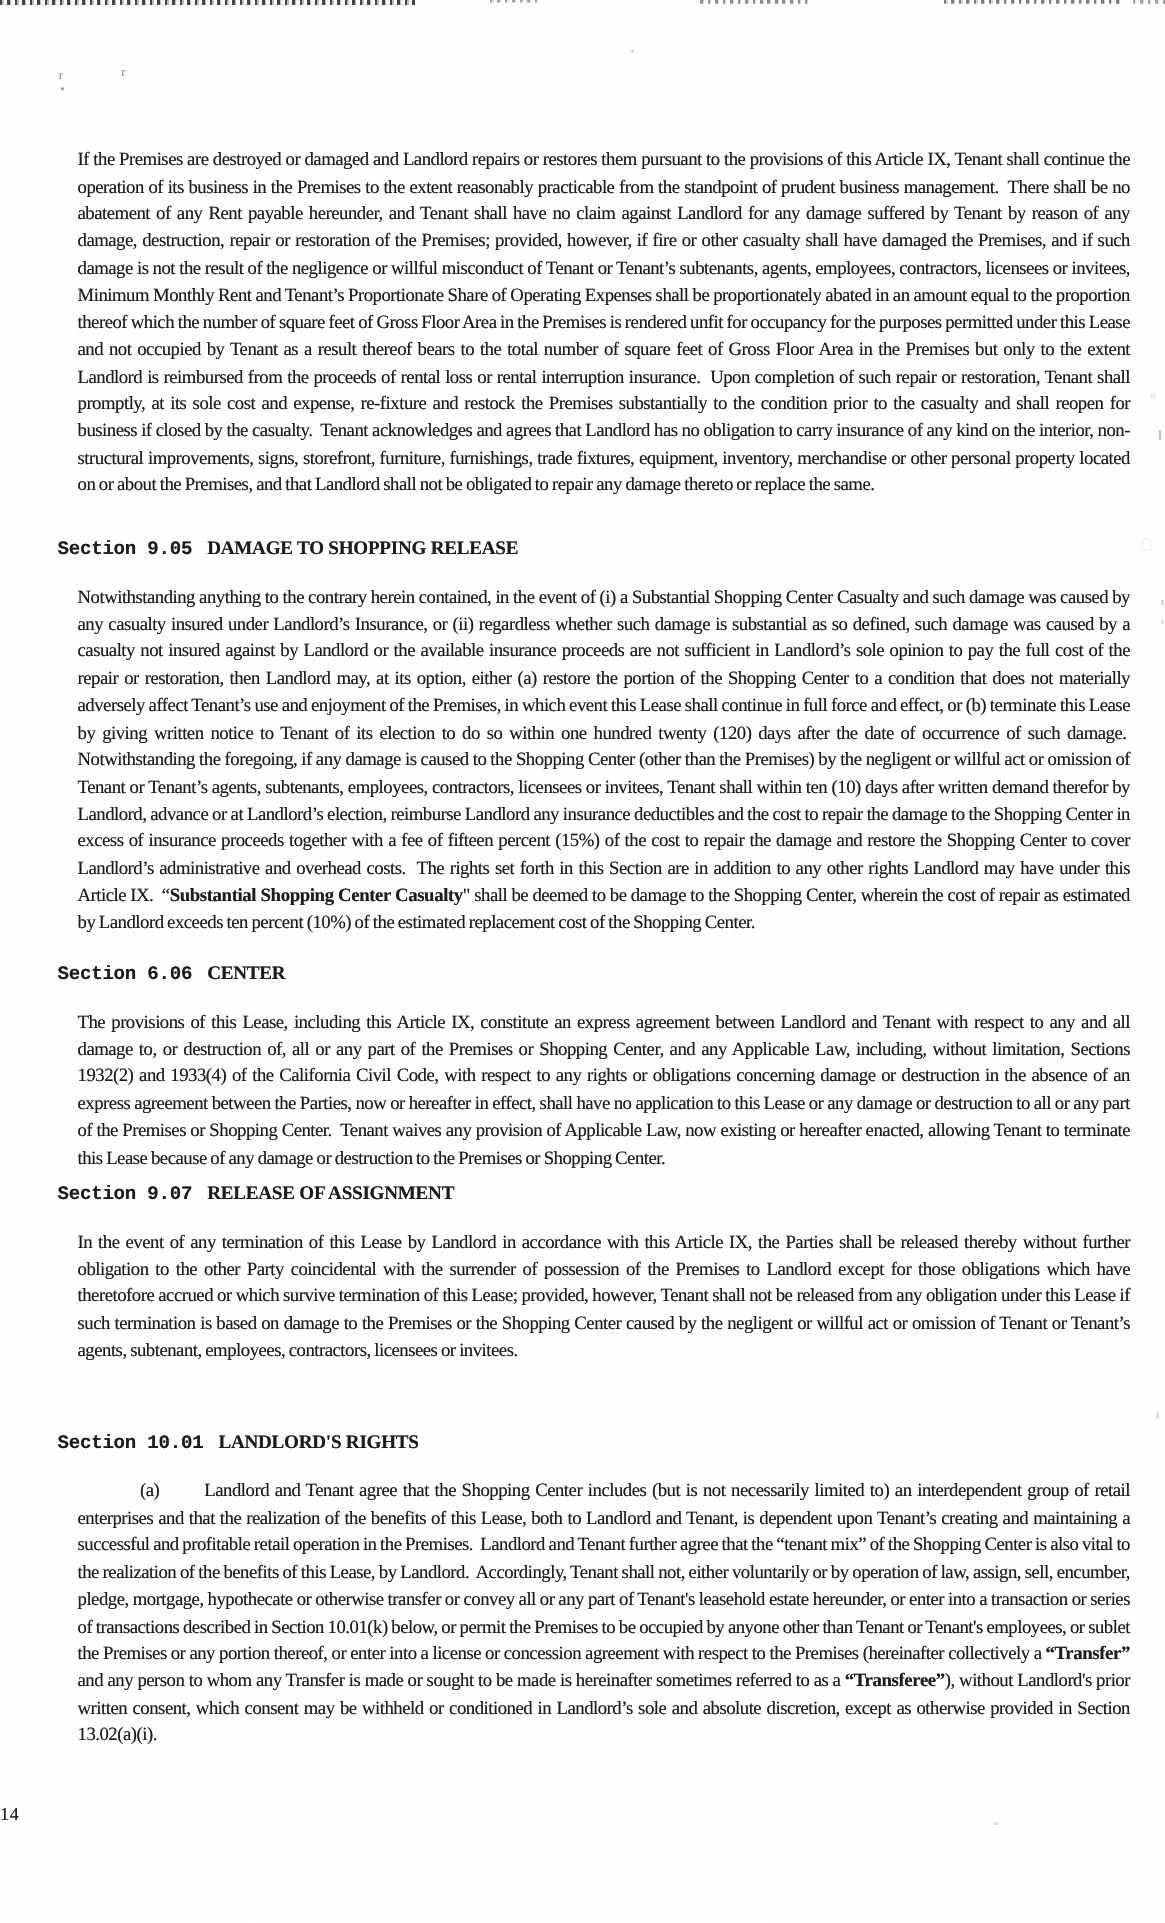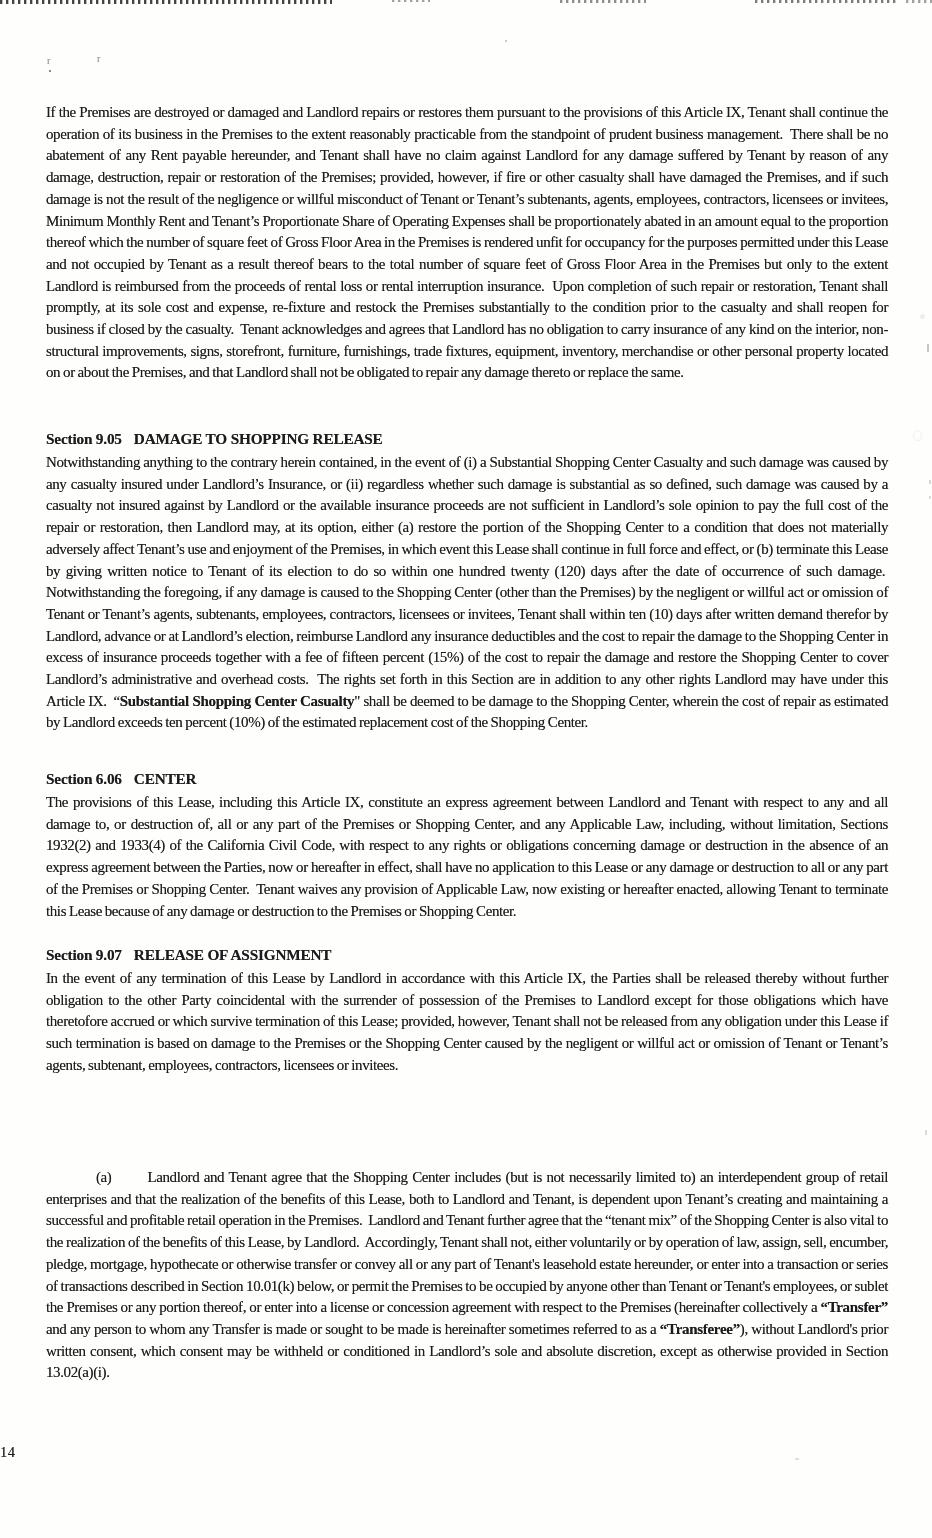--- a/index.html
+++ b/index.html
@@ -15,38 +15,38 @@
     overflow: hidden;
     font-family: "Liberation Serif", "DejaVu Serif", serif;
     color: #1c1c1c;
   }
   .block {
     position: absolute;
     left: 46px;
     width: 842px;
   }
   .para {
-    margin: 0;
+    margin: 16px;
     font-size: 15px;
     line-height: 21.7px;
     letter-spacing: -0.4px;
     word-spacing: -0.5px;
     text-align: justify;
     text-shadow: 0 0 0.4px rgba(10,10,10,0.55);
   }
   .para b { letter-spacing: -0.3px; }
   .sechead {
     margin: 0;
     font-size: 15.3px;
     font-weight: bold;
     letter-spacing: -0.2px;
     white-space: nowrap;
     text-shadow: 0 0 0.4px rgba(10,10,10,0.55);
   }
-  .secnum { margin-right: 12px; }
+  .secnum { margin-right: 12px; font-family: Liberation Mono, monospace; }
   .artichead {
     margin: 0;
     font-size: 15.5px;
     font-weight: bold;
     letter-spacing: -0.1px;
     white-space: nowrap;
     text-shadow: 0 0 0.4px rgba(10,10,10,0.55);
   }
   .indent-a { text-indent: 50px; }
   .tabgap { display: inline-block; width: 36px; }
@@ -137,19 +137,22 @@
     <span class="secnum">Section 6.06</span><span>CENTER</span>
   </div>
   <p class="block para" style="top:792px">The provisions of this Lease, including this Article IX, constitute an express agreement between Landlord and Tenant with respect to any and all damage to, or destruction of, all or any part of the Premises or Shopping Center, and any Applicable Law, including, without limitation, Sections 1932(2) and 1933(4) of the California Civil Code, with respect to any rights or obligations concerning damage or destruction in the absence of an express agreement between the Parties, now or hereafter in effect, shall have no application to this Lease or any damage or destruction to all or any part of the Premises or Shopping Center.&nbsp; Tenant waives any provision of Applicable Law, now existing or hereafter enacted, allowing Tenant to terminate this Lease because of any damage or destruction to the Premises or Shopping Center.</p>
 
   <div class="block sechead" style="top:946px">
     <span class="secnum">Section 9.07</span><span>RELEASE OF ASSIGNMENT</span>
   </div>
   <p class="block para" style="top:968px">In the event of any termination of this Lease by Landlord in accordance with this Article IX, the Parties shall be released thereby without further obligation to the other Party coincidental with the surrender of possession of the Premises to Landlord except for those obligations which have theretofore accrued or which survive termination of this Lease; provided, however, Tenant shall not be released from any obligation under this Lease if such termination is based on damage to the Premises or the Shopping Center caused by the negligent or willful act or omission of Tenant or Tenant’s agents, subtenant, employees, contractors, licensees or invitees.</p>
 
 
+  <div class="block sechead" style="top:1145px">
+    <span class="secnum">Section 10.01</span><span>LANDLORD'S RIGHTS</span>
+  </div>
   <p class="block para indent-a" style="top:1167px">
     <span>(a)</span><span class="tabgap"></span><span>Landlord and Tenant agree that the Shopping Center includes (but is not necessarily limited to) an interdependent group of retail enterprises and that the realization of the benefits of this Lease, both to Landlord and Tenant, is dependent upon Tenant’s creating and maintaining a successful and profitable retail operation in the Premises.&nbsp; Landlord and Tenant further agree that the “tenant mix” of the Shopping Center is also vital to the realization of the benefits of this Lease, by Landlord.&nbsp; Accordingly, Tenant shall not, either voluntarily or by operation of law, assign, sell, encumber, pledge, mortgage, hypothecate or otherwise transfer or convey all or any part of Tenant's leasehold estate hereunder, or enter into a transaction or series of transactions described in Section 10.01(k) below, or permit the Premises to be occupied by anyone other than Tenant or Tenant's employees, or sublet the Premises or any portion thereof, or enter into a license or concession agreement with respect to the Premises (hereinafter collectively a </span><b>“Transfer”</b><span> and any person to whom any Transfer is made or sought to be made is hereinafter sometimes referred to as a </span><b>“Transferee”</b><span>), without Landlord's prior written consent, which consent may be withheld or conditioned in Landlord’s sole and absolute discretion, except as otherwise provided in Section 13.02(a)(i).</span>
   </p>
 
   <div class="pageno">14</div>
 
 </div>
 
 </body></html>

